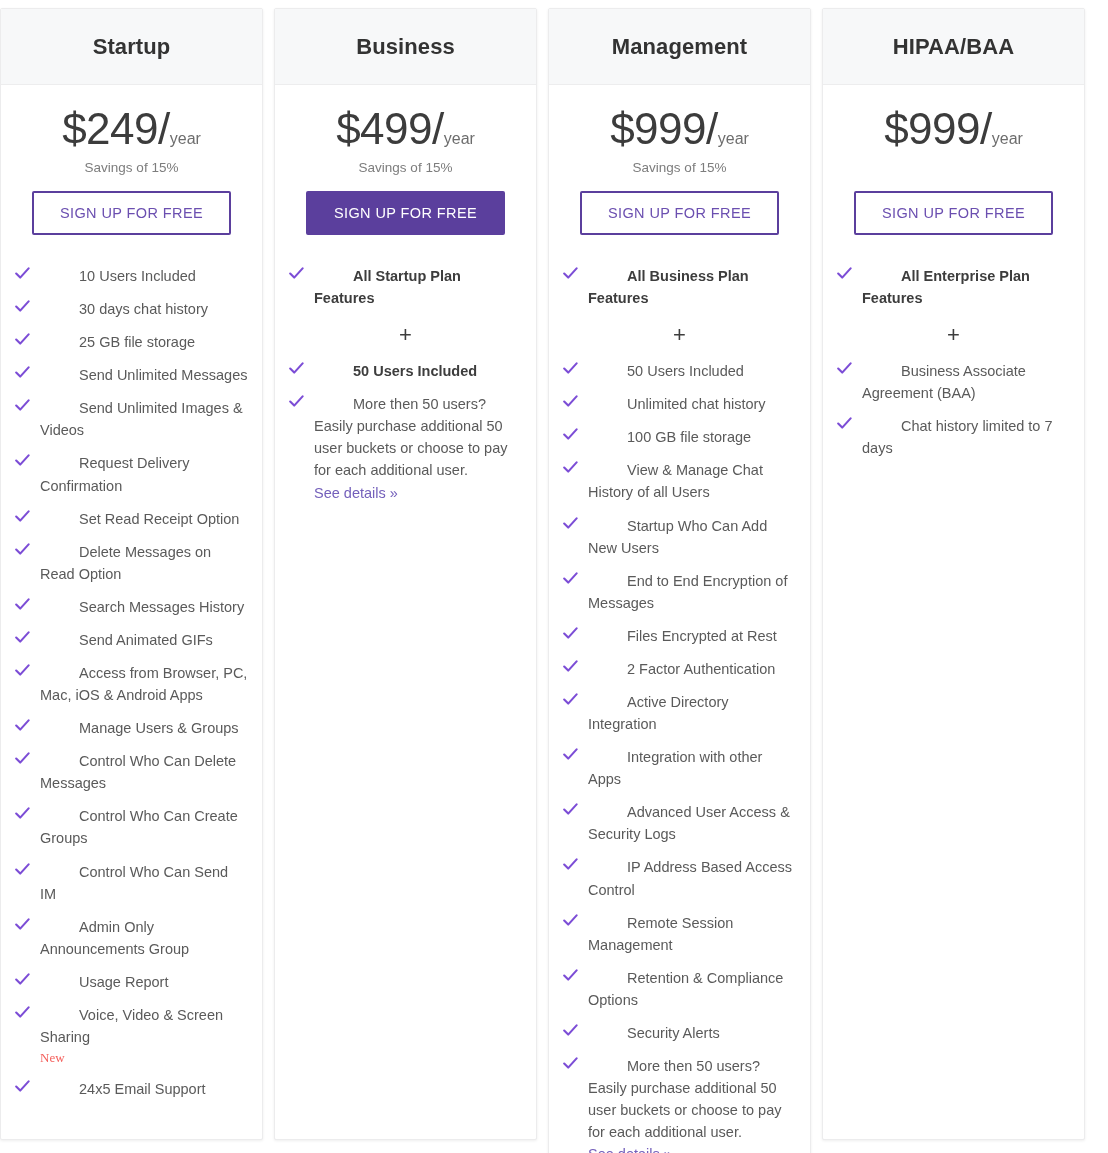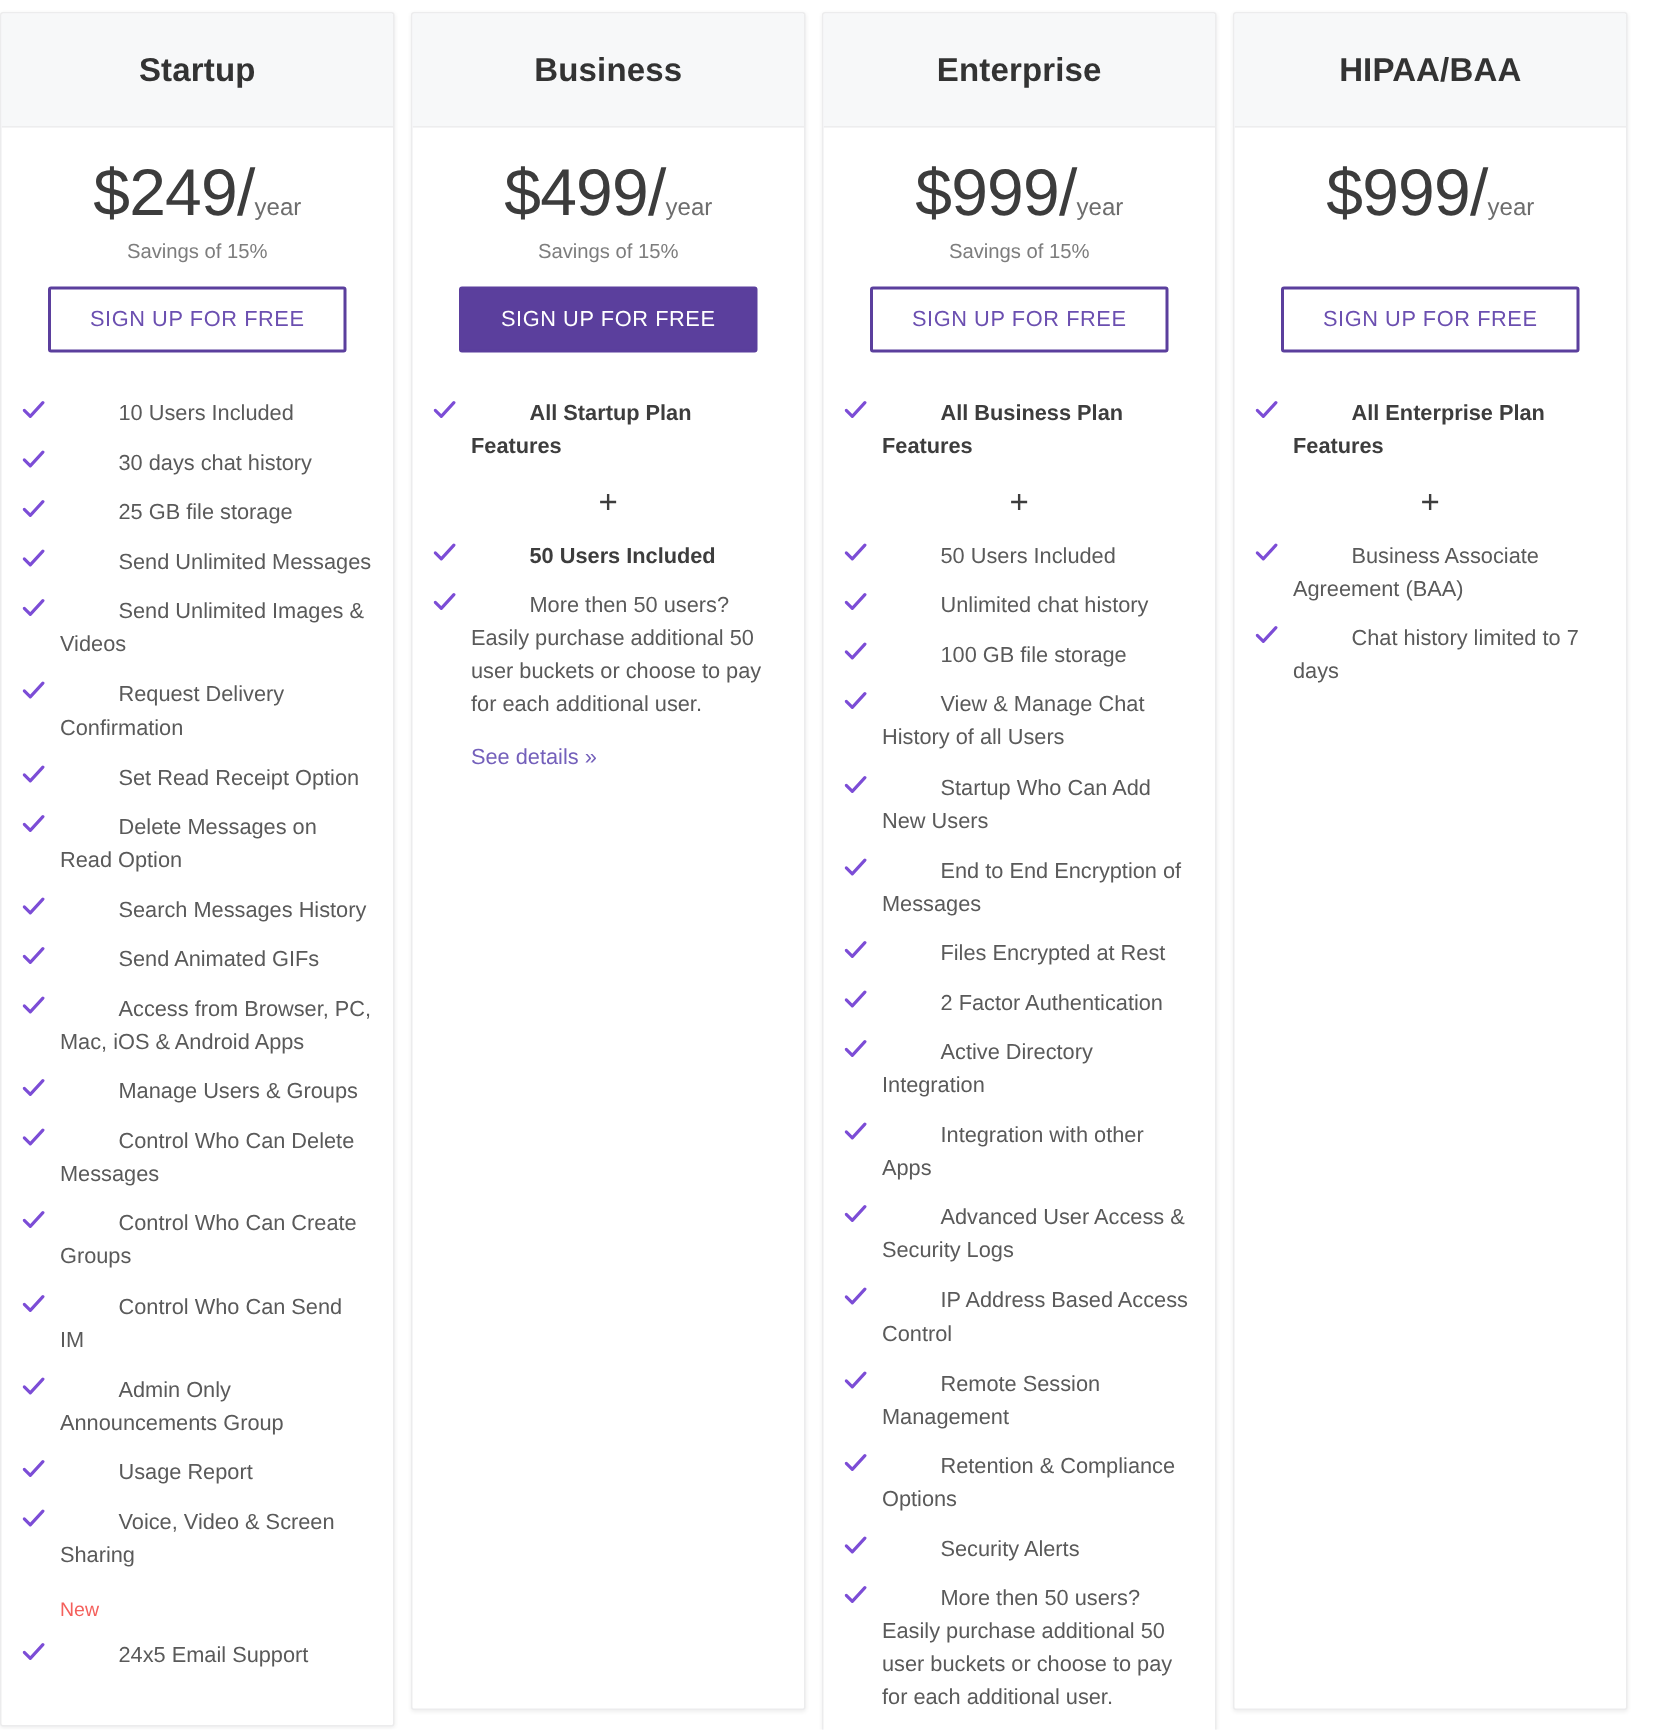--- a/index.html
+++ b/index.html
@@ -136,28 +136,29 @@
     margin-left: 39px;
   }
   .feature-item.bold .feature-text {
     font-weight: bold;
     color: #3d3d3d;
   }
   .badge-new {
     display: block;
     color: #f4605c;
     font-size: 13px;
-    margin-top: 16px;
+    margin-top: 1px;
+    font-family: Liberation Serif, serif;
   }
   .see-details {
     display: block;
     color: #7460bb;
     font-size: 14.5px;
     text-decoration: none;
-    margin-top: 13px;
+    margin-top: 1px;
     cursor: pointer;
   }
   .plus-row {
     display: flex;
     justify-content: center;
     align-items: center;
     font-size: 22px;
     color: #3d3d3d;
     height: 30px;
     margin: 3px 0 10px 0;
@@ -368,21 +369,21 @@
             <svg width="15" height="14" viewBox="0 0 15 14">
               <path d="M1.2 6.6 L5.2 10.6 L13.6 1.4" fill="none" stroke="#7c4dd6" stroke-width="2.1" stroke-linecap="round" stroke-linejoin="round"></path>
             </svg>
           </span>
           <div><span class="feature-text">More then 50 users? Easily purchase additional 50 user buckets or choose to pay for each additional user.</span><a class="see-details">See details »</a></div>
         </li>
       </ul>
     </div>
     <div class="plan-card">
       <div class="plan-header">
-        <div class="plan-name">Enterprise</div>
+        <div class="plan-name">Management</div>
       </div>
       <div class="plan-price-block">
         <div class="price-row"><span class="price-amount">$999/</span><span class="price-period">year</span></div>
         <div class="price-savings">Savings of 15%</div>
       </div>
       <div class="cta-wrap">
         <button class="cta-button outline">SIGN UP FOR FREE</button>
       </div>
       <ul class="feature-list">
         <li class="feature-item bold">

